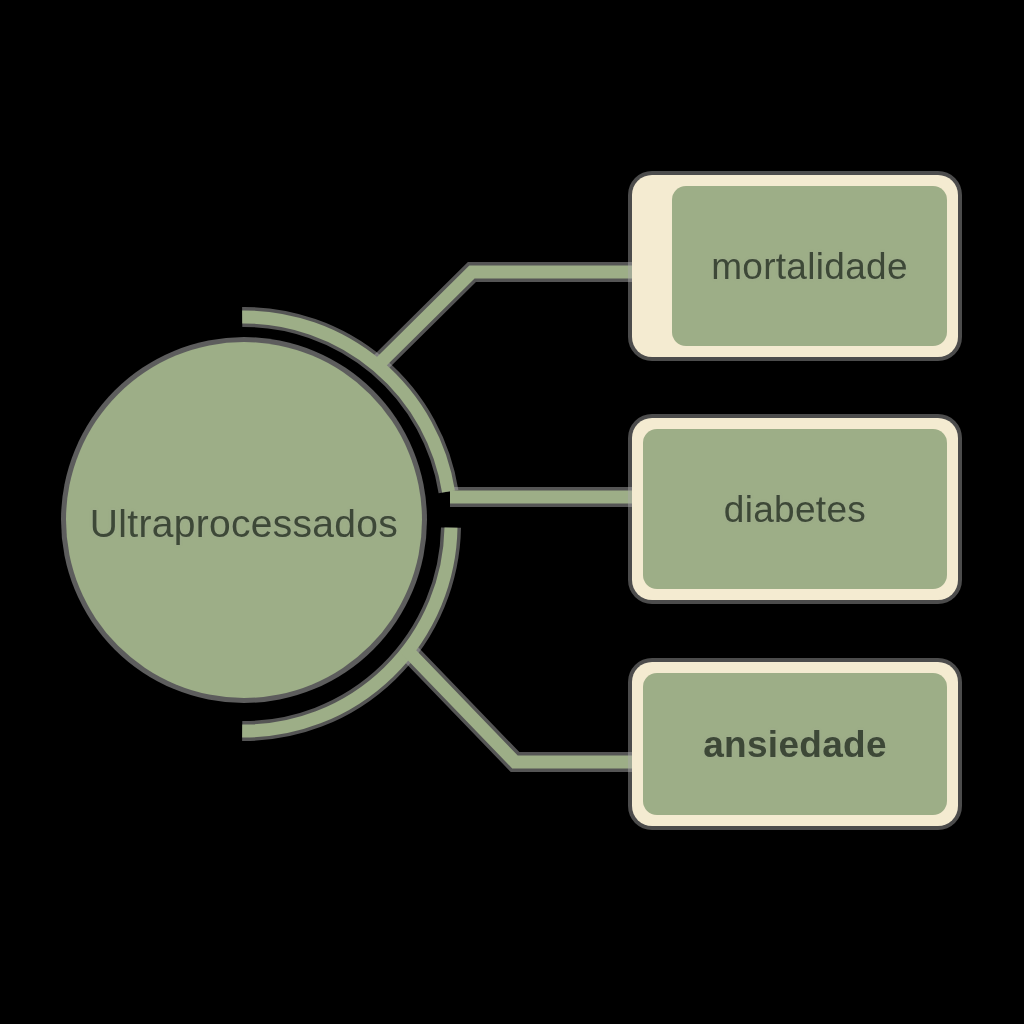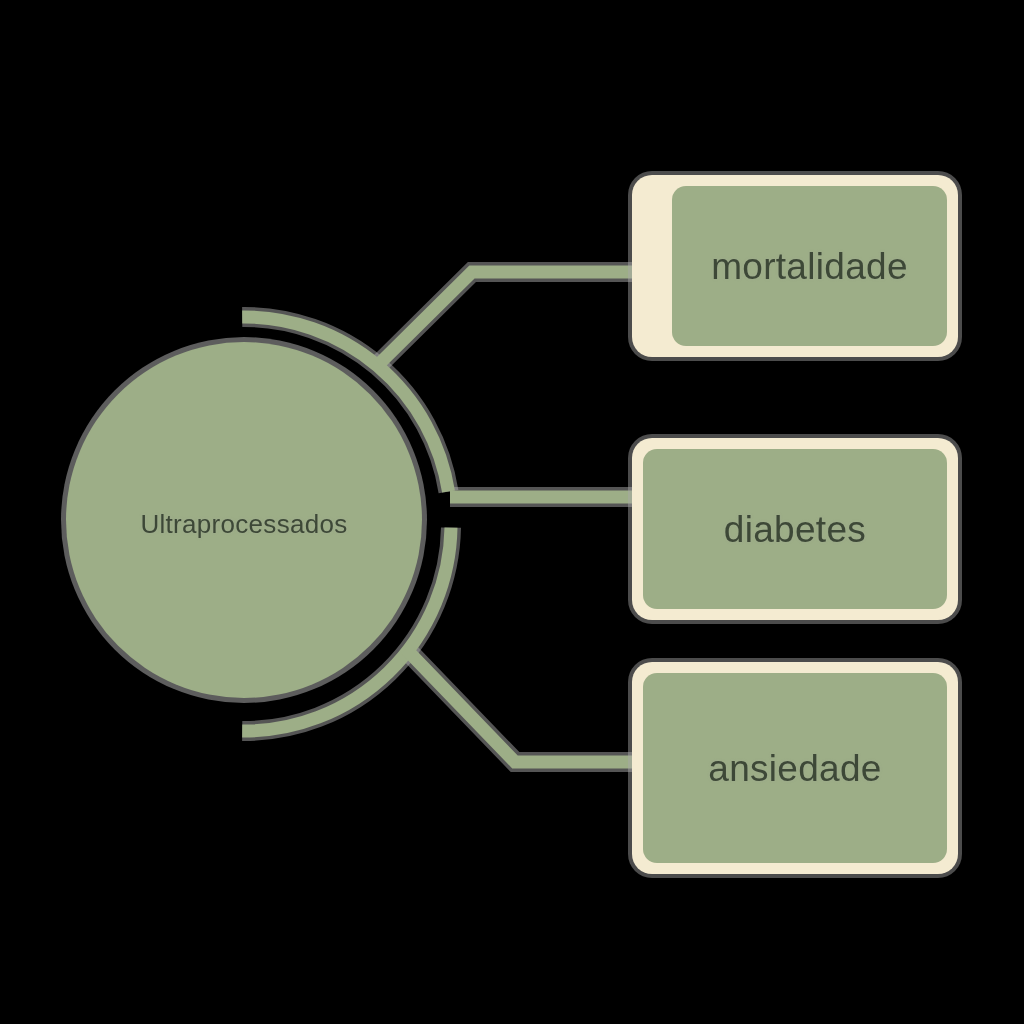--- a/index.html
+++ b/index.html
@@ -46,21 +46,21 @@
     left: 66px; top: 342px;
     width: 356px; height: 356px;
     border-radius: 50%;
     background: var(--shape-green);
     box-shadow: 0 0 0 5px rgba(169,169,169,0.55);
     display: flex;
     align-items: center;
     justify-content: center;
   }
   .central-node .label {
-    font-size: 26px;
+    font-size: 39px;
     letter-spacing: 0.3px;
     color: var(--text-dark-green);
     text-shadow: 0 0 3px rgba(160,160,160,0.35);
     white-space: nowrap;
     transform: translateY(4px);
   }
 
   .node-box {
     position: absolute;
     left: 632px;
@@ -82,22 +82,22 @@
   .node-box .line {
     font-size: 37px;
     line-height: 47px;
     letter-spacing: 0.3px;
     color: var(--text-dark-green);
     text-shadow: 0 0 3px rgba(160,160,160,0.3);
     white-space: nowrap;
     text-align: center;
   }
   .box-1 { top: 175px; height: 182px; padding-left: 40px; }
-  .box-2 { top: 438px; height: 182px; }
-  .box-3 { top: 662px; height: 212px; }
+  .box-2 { top: 418px; height: 182px; }
+  .box-3 { top: 662px; height: 164px; font-weight: bold; }
 </style>
 </head>
 <body>
 
 <div class="canvas">
 
   <svg class="connector-layer" viewBox="0 0 1024 1024" xmlns="http://www.w3.org/2000/svg" aria-hidden="true">
     <g class="halo">
       <path d="M 242.2 317 A 207 207 0 0 1 448.5 491.6"></path>
       <path d="M 451 527.6 A 207 207 0 0 1 242.2 731"></path>

